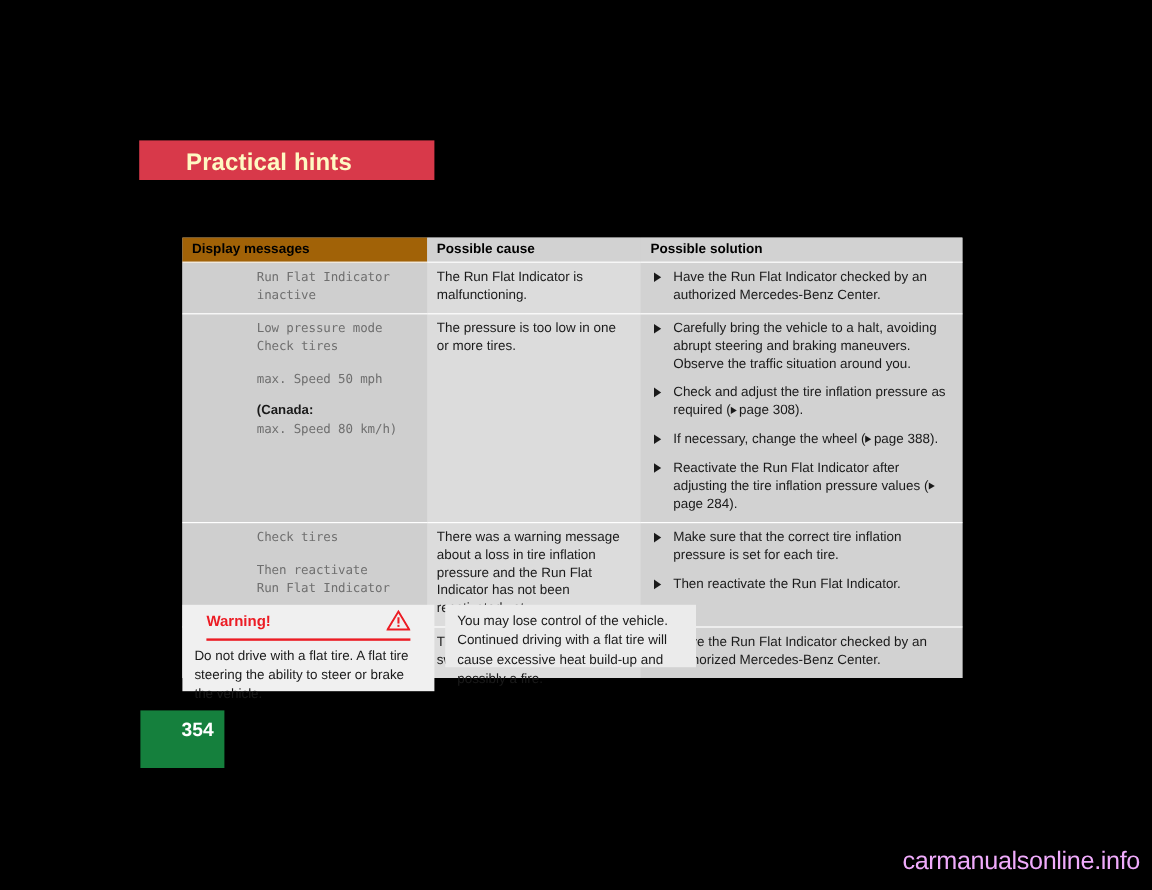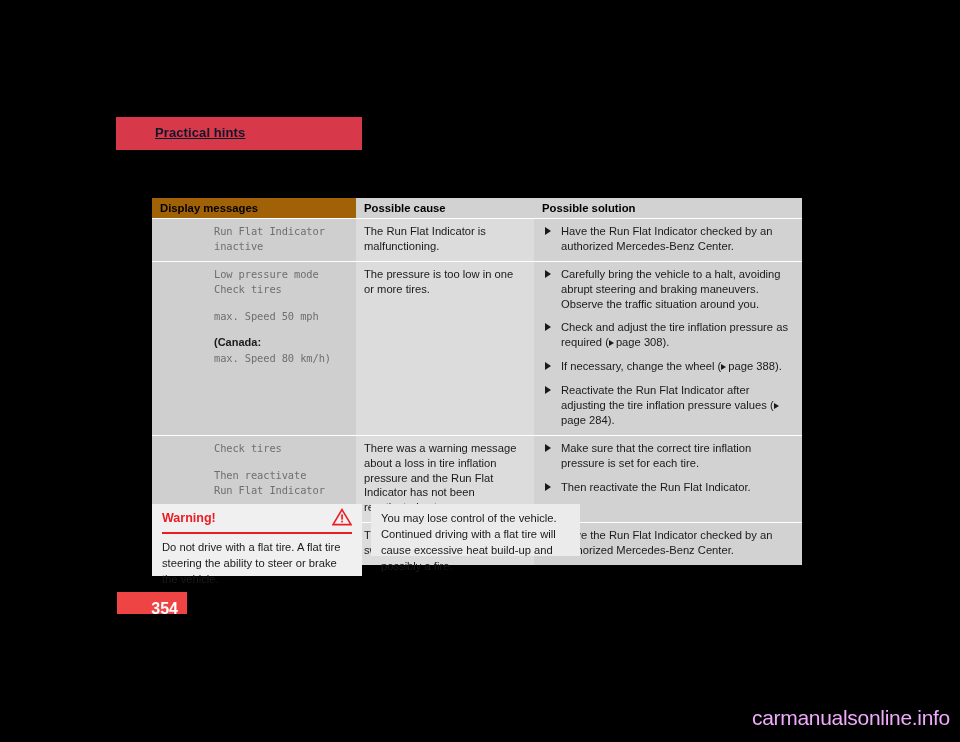--- a/index.html
+++ b/index.html
@@ -21,25 +21,24 @@
     left: 116px;
     top: 117px;
     width: 246px;
     height: 33px;
     background: #d8394a;
   }
   #section-tab .tab-label {
     position: absolute;
     left: 39px;
     top: 8px;
-    color: #0f172a;
-    font-size: 13px;
+    color: #fef9c3;
+    font-size: 20px;
     font-weight: bold;
     letter-spacing: 0.1px;
-    text-decoration: underline;
   }
 
   
   #messages-table {
     position: absolute;
     left: 152px;
     top: 198px;
     width: 650px;
     border-collapse: collapse;
     table-layout: fixed;
@@ -135,21 +134,21 @@
     top: 504px;
     width: 210px;
     height: 72px;
     background: #f0f0f0;
     box-sizing: border-box;
   }
   #warning-box .warn-head {
     position: relative;
     height: 28px;
     border-bottom: 2px solid #ec1c24;
-    margin: 0 10px;
+    margin: 0 20px;
   }
   #warning-box .warn-title {
     position: absolute;
     left: 0px;
     top: 7px;
     color: #ec1c24;
     font-size: 12.5px;
     font-weight: bold;
   }
   #warning-box .warn-icon {
@@ -180,22 +179,22 @@
     line-height: 1.42;
     color: #1a1a1a;
   }
 
   
   #page-number {
     position: absolute;
     left: 117px;
     top: 592px;
     width: 70px;
-    height: 22px;
-    background: #ef4444;
+    height: 48px;
+    background: #15803d;
   }
   #page-number .pn {
     position: absolute;
     right: 9px;
     top: 8px;
     color: #ffffff;
     font-size: 16px;
     font-weight: bold;
   }
 

